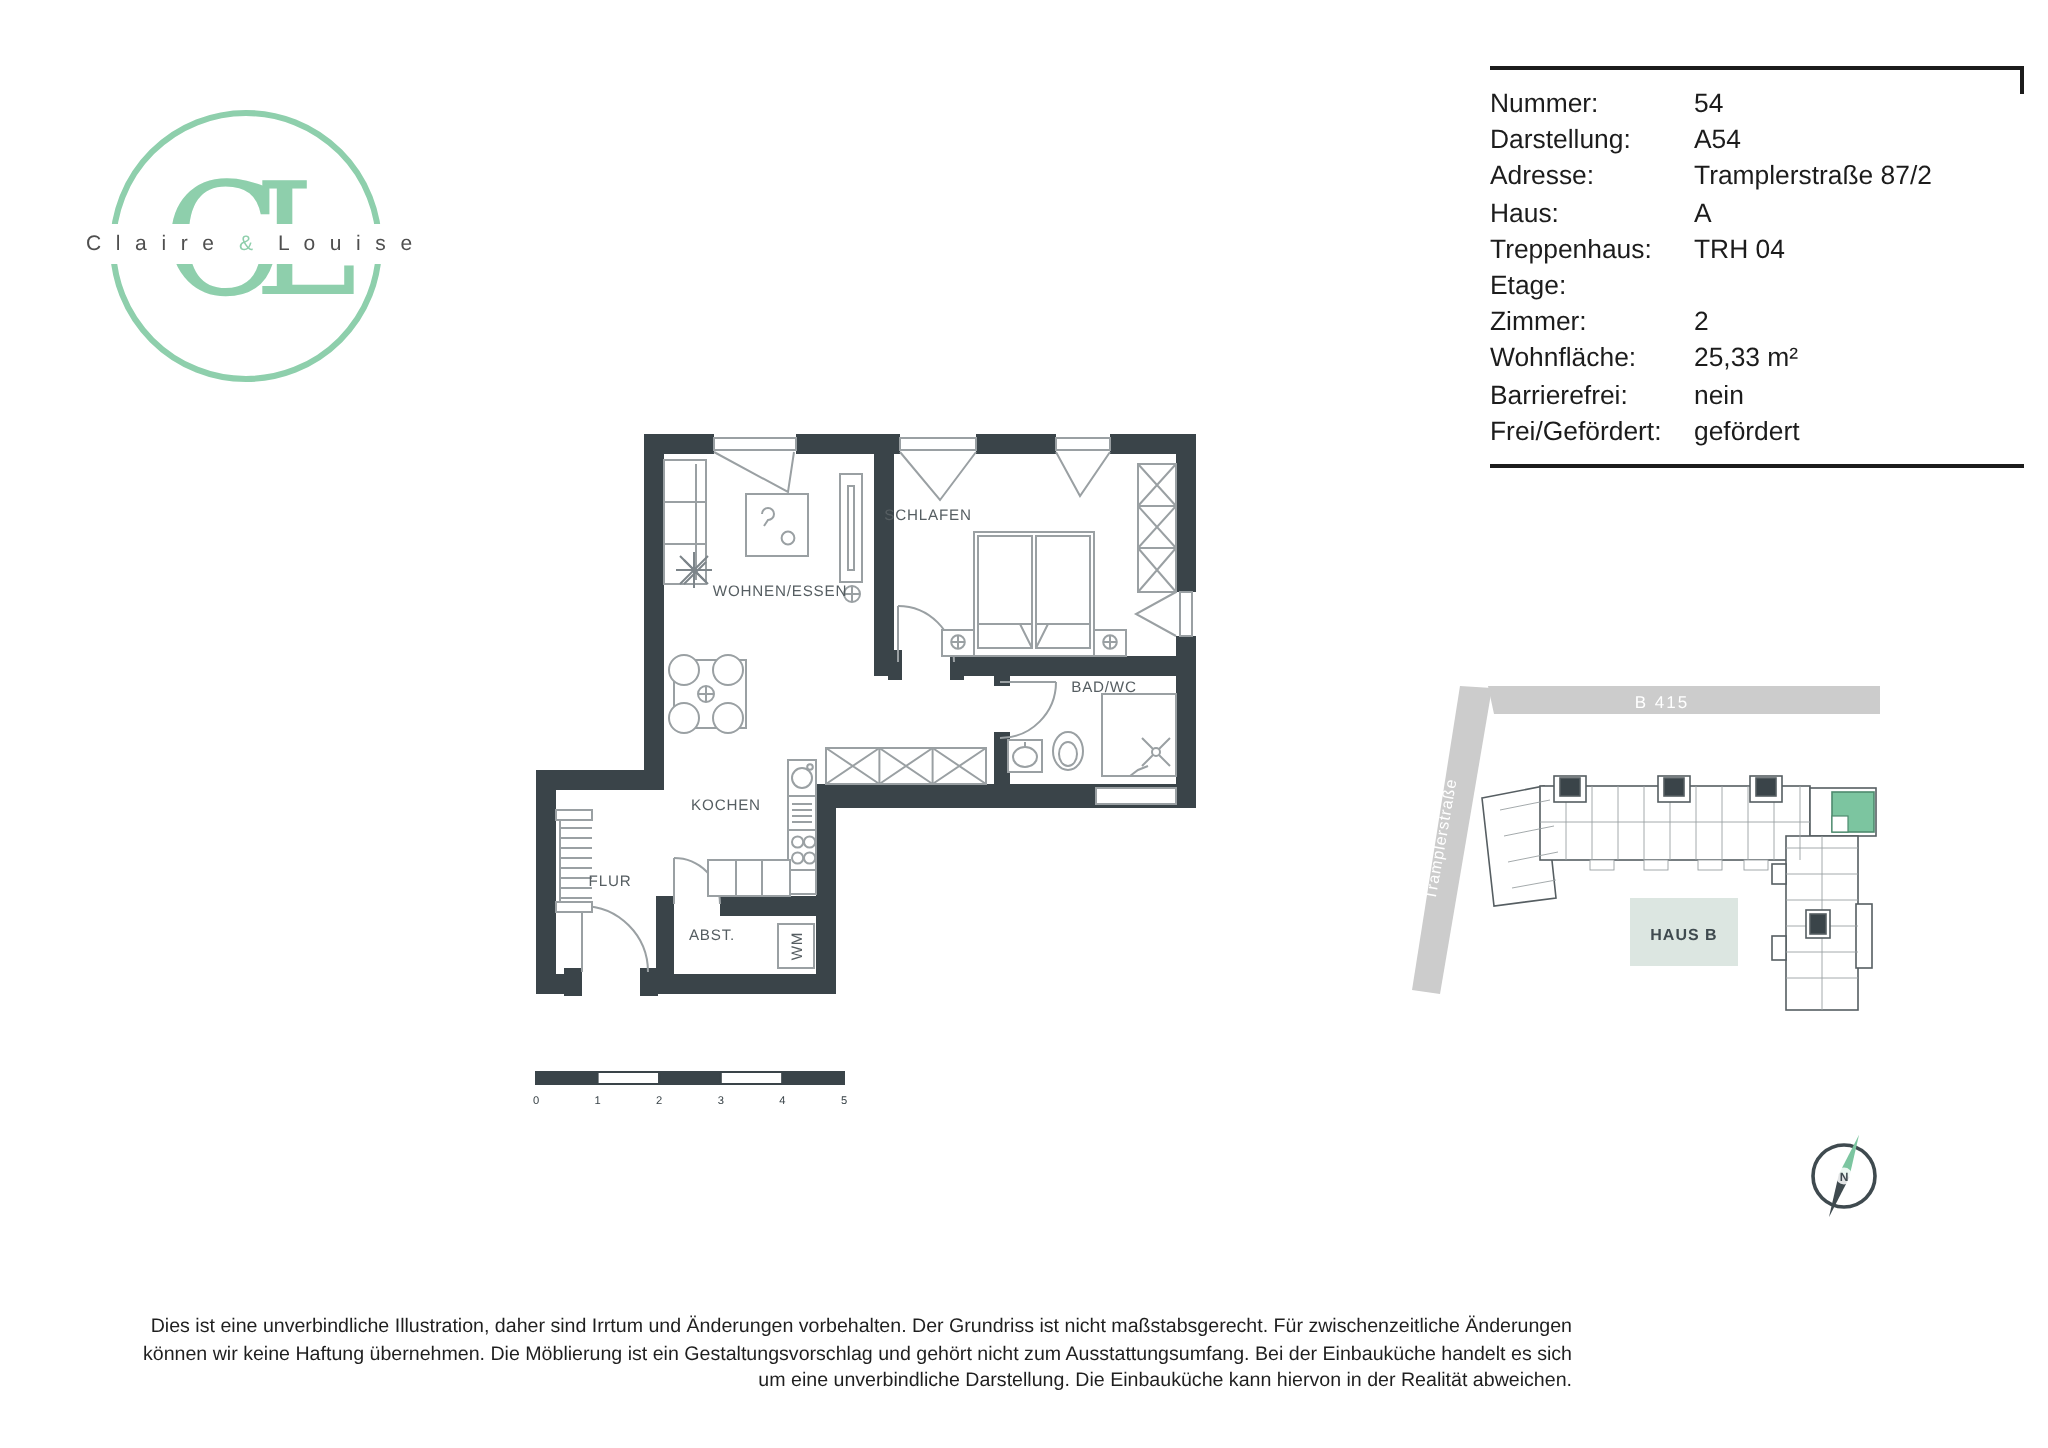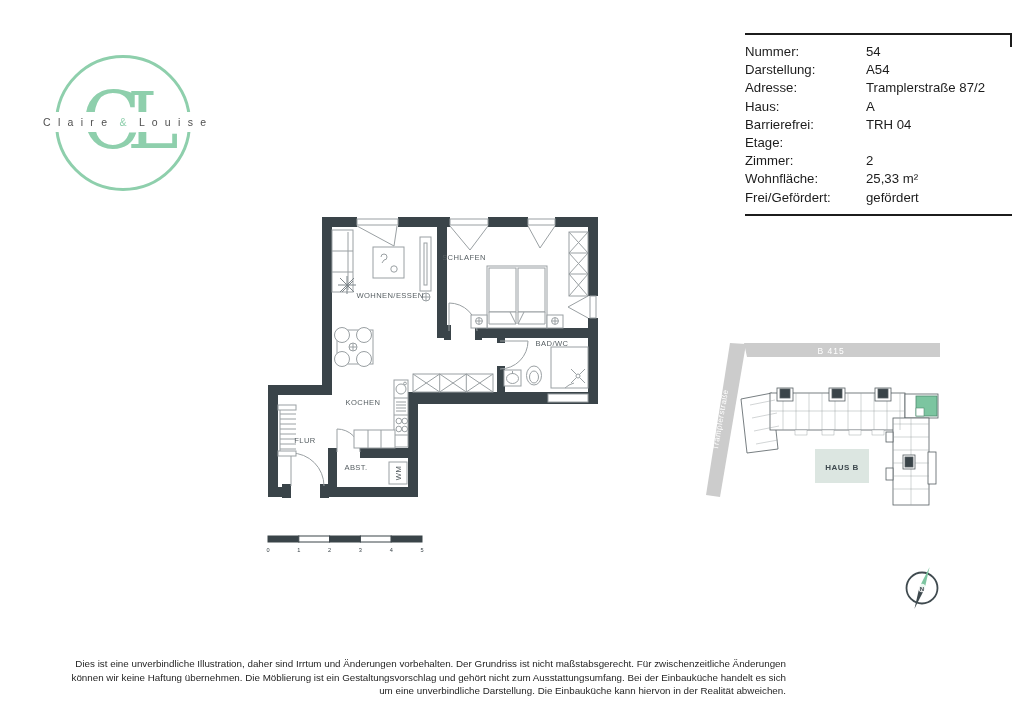--- a/index.html
+++ b/index.html
@@ -14,21 +14,21 @@
   .logo-band{position:absolute;left:-12px;top:57px;width:160px;height:20px;background:#fff;}
   .logo-name{position:absolute;left:-12px;top:61px;width:160px;text-align:left;font-size:10.5px;
       letter-spacing:2.2px;color:#4f4f4f;white-space:nowrap;}
   .logo-name .amp{color:#8ecfac;}
 
   
   .info{position:absolute;left:745px;top:33px;width:267px;font-size:13.2px;}
   .info .rule-top{border-top:2px solid #1c1c1c;margin-bottom:8px;position:relative;}
   .info .rule-top::after{content:"";position:absolute;right:0;top:-2px;width:2px;height:14px;background:#1c1c1c;}
   .info .rule-bottom{border-top:2px solid #1c1c1c;margin-top:7px;}
-  .info-row{display:flex;line-height:18.2px;gap:19px;}
+  .info-row{display:flex;line-height:18.2px;}
   .info-row .lbl{width:102px;flex:none;}
   .info-row .val{flex:1;}
 
   
   .disclaimer{position:absolute;left:57px;top:657px;width:729px;font-size:9.8px;line-height:13.6px;color:#1f1f1f;text-align:right;}
 
   svg text{font-family:"Liberation Sans",sans-serif;}
   .room-label{fill:#565e62;font-size:7.6px;letter-spacing:.4px;}
   .tick-label{fill:#3a4449;font-size:5.6px;}
 </style>
@@ -56,33 +56,37 @@
       </div>
     <div class="info-row">
         <span class="lbl">Adresse:</span>
         <span class="val">Tramplerstraße 87/2</span>
       </div>
     <div class="info-row">
         <span class="lbl">Haus:</span>
         <span class="val">A</span>
       </div>
     <div class="info-row">
-        <span class="lbl">Barrierefrei:</span>
+        <span class="lbl">Treppenhaus:</span>
         <span class="val">TRH 04</span>
       </div>
     <div class="info-row">
         <span class="lbl">Etage:</span>
       </div>
     <div class="info-row">
         <span class="lbl">Zimmer:</span>
         <span class="val">2</span>
       </div>
     <div class="info-row">
         <span class="lbl">Wohnfläche:</span>
         <span class="val">25,33 m²</span>
+      </div>
+    <div class="info-row">
+        <span class="lbl">Barrierefrei:</span>
+        <span class="val">nein</span>
       </div>
     <div class="info-row">
         <span class="lbl">Frei/Gefördert:</span>
         <span class="val">gefördert</span>
       </div>
     <div class="rule-bottom"></div>
   </div>
 
   <svg style="position:absolute;left:250px;top:200px" width="370" height="360" viewBox="250 200 370 360">
 

